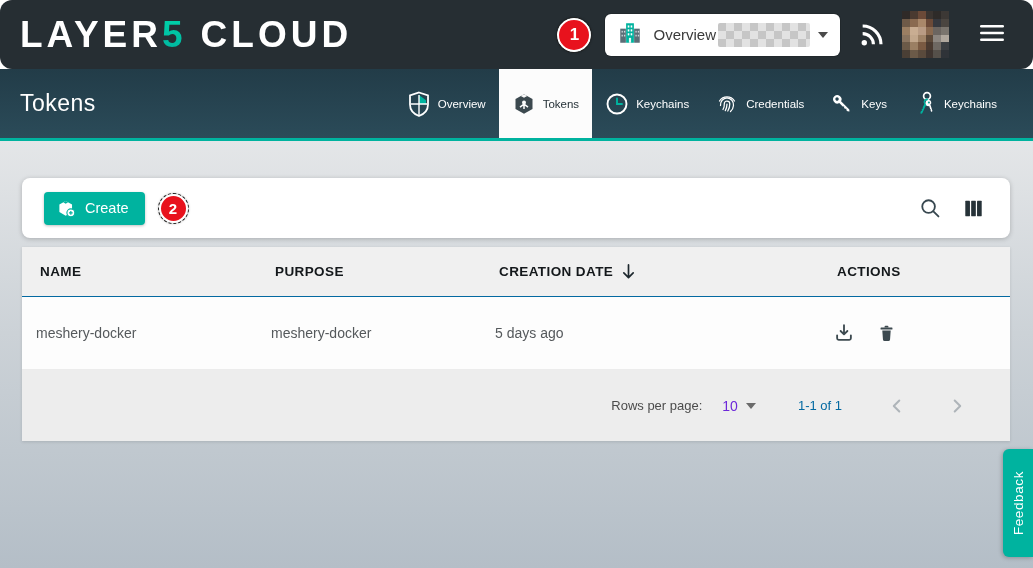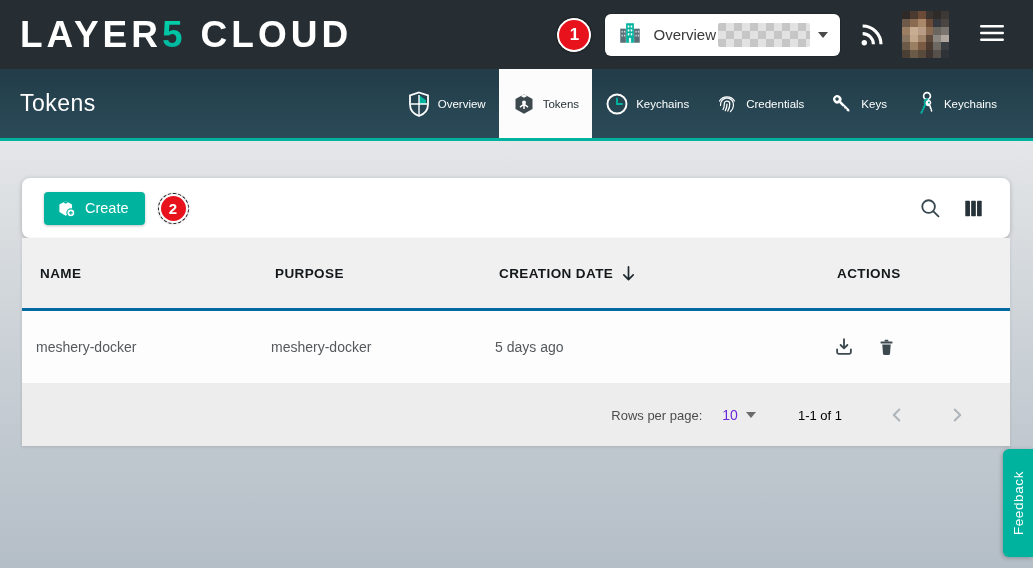--- a/index.html
+++ b/index.html
@@ -1,21 +1,21 @@
 <!DOCTYPE html>
 <html style="--accent-teal: #00B39F; --topbar-bg: #262E33; --annotation-red: #E8121D; --icon-dark: #3C494F;"><head>
 <meta charset="utf-8">
 <style>
   * { margin:0; padding:0; box-sizing:border-box; }
   html,body { width:1033px; height:568px; overflow:hidden;
     font-family:"Liberation Sans","DejaVu Sans",sans-serif; }
 
   
   .topbar { height:69px; background:var(--topbar-bg,#262E33);
-    display:flex; align-items:center; padding:0 28px 0 20px; }
+    display:flex; align-items:center; padding:0 28px 0 20px;border-radius:12px; }
   .logo { display:flex; align-items:baseline; font-weight:800; font-size:37px;
     letter-spacing:4px; color:#fff; line-height:1; user-select:none; }
   .logo .accent5 { color:var(--accent-teal,#00B39F);
     background:linear-gradient(180deg,#00D3A9,#00B39F);
     -webkit-background-clip:text; background-clip:text; -webkit-text-fill-color:transparent;
     margin-right:14px; }
   .topbar-right { margin-left:auto; display:flex; align-items:center; }
 
   .annotation { border-radius:50%; background:var(--annotation-red,#E8121D);
     border:2px solid #fff; outline:1.5px dashed #222;
@@ -47,42 +47,42 @@
     gap:7px; padding:0 13px; min-width:66px; color:#fff; font-size:11.5px; cursor:pointer; }
   .tab.active { background:#fcfcfc; color:#263238; min-width:76px; }
   .tab .ticon { height:26px; display:flex; align-items:center; }
 
   
   .content { height:427px; position:relative; padding:37px 23px 0 22px;
     background:linear-gradient(180deg,#e4e6e8 0%,#ccd2d7 45%,#b4bec7 100%); }
 
   .toolbar-card { height:60px; background:#fff; border-radius:8px;
     box-shadow:0 1px 5px rgba(0,0,0,.22); display:flex; align-items:center;
-    padding:0 26px 0 22px; margin-bottom:0; }
+    padding:0 26px 0 22px; margin-bottom:9px; }
   .create-btn { height:33px; background:var(--accent-teal,#00B39F); color:#fff; border:none;
     border-radius:4px; padding:0 16px 0 13px; display:inline-flex; align-items:center; gap:9px;
     font-size:14.5px; font-family:inherit; cursor:pointer; box-shadow:0 1px 3px rgba(0,0,0,.25); }
   .toolbar-actions { margin-left:auto; display:flex; align-items:center; gap:21px; }
   .icon-btn { background:none; border:none; cursor:pointer; display:flex; align-items:center; padding:0; }
 
   
   .token-table { background:#fff; box-shadow:0 1px 3px rgba(0,0,0,.12); }
   .tgrid { display:grid; grid-template-columns:235px 224px 338px 1fr; align-items:center; }
-  .thead { height:73px; background:#f0f0f0; border-bottom:3px solid #0369a1; }
+  .thead { height:50px; background:#f0f0f0; border-bottom:1px solid #0369a1; }
   .th { padding-left:18px; font-size:13.5px; font-weight:700; letter-spacing:.4px;
     color:#14181b; display:flex; align-items:center; gap:8px; cursor:pointer; }
   .trow { height:73px; background:#fdfdfd; border-bottom:1px solid #ececec; }
   .td { padding-left:14px; font-size:14px; color:#55595c; }
   .td.actions { display:flex; align-items:center; gap:21px; }
-  .tfoot { height:62px; background:#ededed; display:flex; align-items:center;
+  .tfoot { height:71px; background:#ededed; display:flex; align-items:center;
     justify-content:flex-end; padding-right:42px; }
   .rpp-label { font-size:13px; color:#4c4c4c; }
   .rpp-select { display:flex; align-items:center; gap:8px; margin:0 42px 0 20px; cursor:pointer; }
   .rpp-value { font-size:14px; color:#6d28d9; }
-  .range-label { font-size:13px; color:#000000; margin-right:44px; }
+  .range-label { font-size:13px; color:#0369a1; margin-right:44px; }
   .pager-btn { background:none; border:none; cursor:default; padding:0; margin-left:38px;
     display:flex; align-items:center; }
 
   
   .feedback-tab { position:absolute; right:0; top:308px; width:30px; height:108px;
     background:var(--accent-teal,#00B39F); border-radius:6px 0 0 6px;
     display:flex; align-items:center; justify-content:center; cursor:pointer;
     box-shadow:-1px 1px 4px rgba(0,0,0,.25); }
   .feedback-tab span { writing-mode:vertical-rl; transform:rotate(180deg);
     color:#fff; font-size:13.5px; letter-spacing:.6px; }

